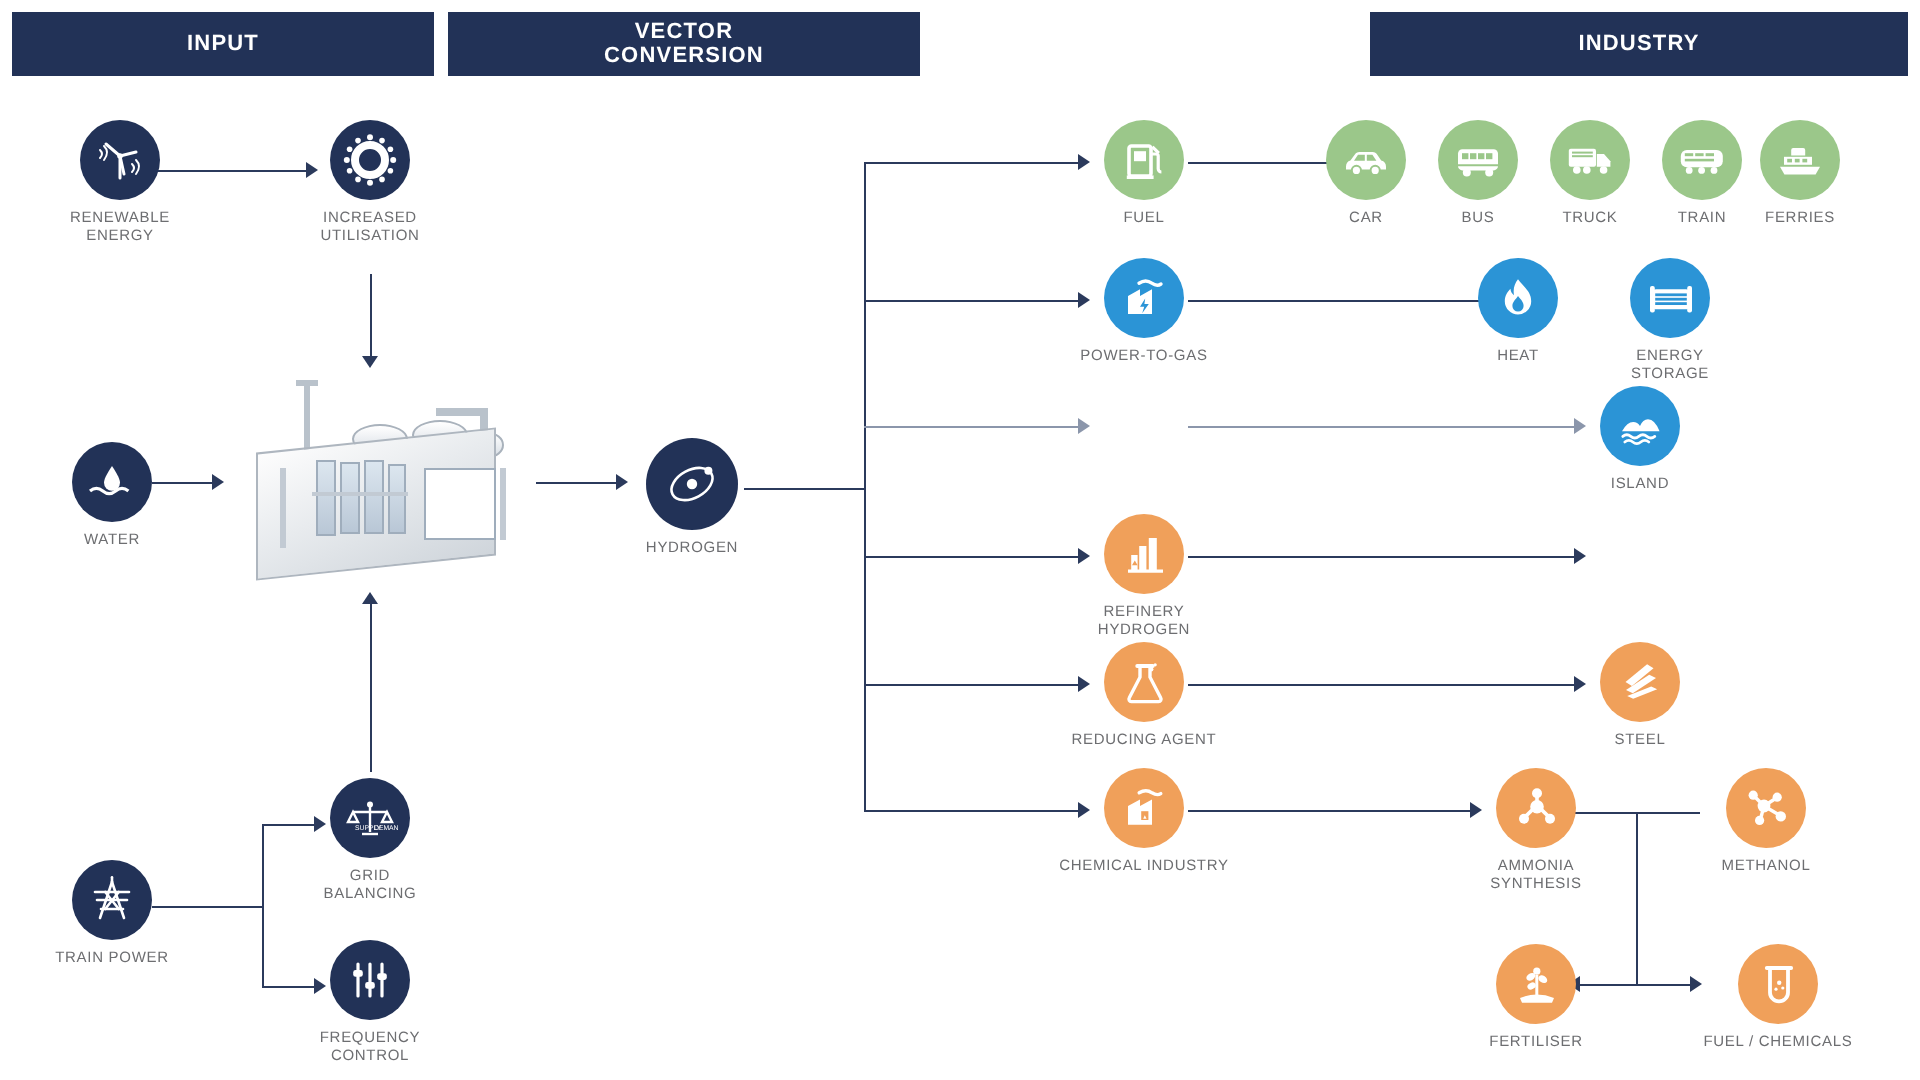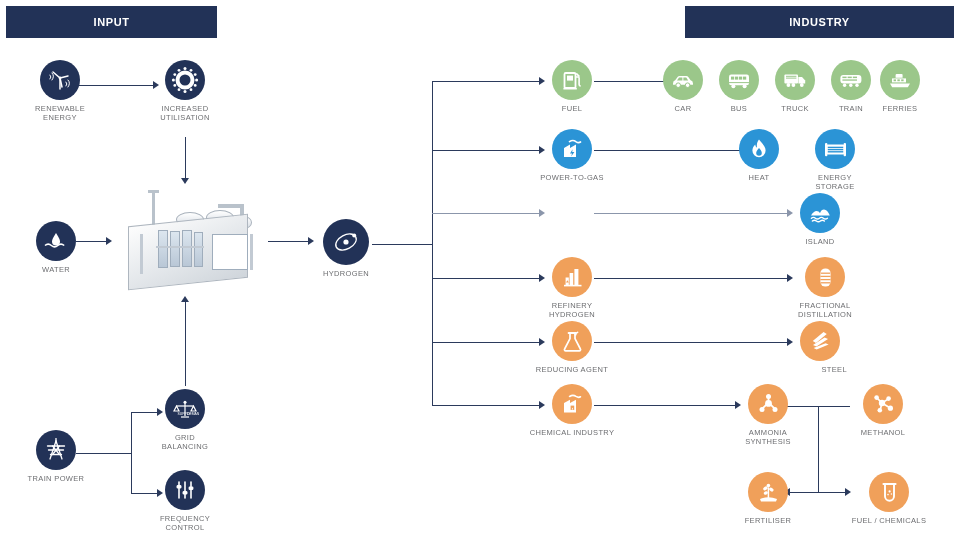--- a/index.html
+++ b/index.html
@@ -66,20 +66,24 @@
   }
   .ely .pipe{position:absolute;background:#b9c2cb;}
 </style>
 </head>
 <body>
 
 <div id="stage">
 
   <div class="hdr" style="left:6px;top:6px;width:211px;">
     <span>INPUT</span>
+  </div>
+  <div class="hdr" style="left:224px;top:6px;width:236px;">
+    <span>VECTOR
+CONVERSION</span>
   </div>
   <div class="hdr" style="left:685px;top:6px;width:269px;">
     <span>INDUSTRY</span>
   </div>
 
   <div class="ln lh" style="left:78px;top:85px;width:76px;"></div>
   <div class="ar r" style="left:153px;top:81px;"></div>
 
   <div class="ln lv" style="left:185px;top:137px;height:42px;"></div>
   <div class="ar d" style="left:181px;top:178px;"></div>
@@ -466,37 +470,22 @@
         <path d="M3 14.6 q2.6 -4.6 5.6 -4.6 q2.2 0 3.4 2 q1.4 -3.4 4 -3.4 q3.4 0 5.8 6 Z" fill="#fff"></path>
         <g stroke="#fff" stroke-width="1.4" stroke-linecap="round" fill="none">
           <path d="M3.4 17.2 q2 -1.6 4 0 t4 0 t4 0 t4 0"></path>
           <path d="M4.4 20 q2 -1.6 4 0 t4 0 t4 0"></path>
         </g>
       </svg>
     </div>
     <div class="lbl">ISLAND</div>
   </div>
 
-  <div class="node" style="left:790px;top:257px;width:70px;">
-    <div class="disc" style="background:#F0A05A;">
-      <svg width="25" height="25" viewBox="0 0 25 25">
-        <rect x="7.4" y="3.4" width="10.2" height="18.2" rx="5" fill="#fff"></rect>
-        <g stroke="#F0A05A" stroke-width="1.3">
-          <path d="M7.8 8.2 h9.4"></path>
-            <path d="M7.4 11.4 h10.2"></path>
-          <path d="M7.4 14.6 h10.2"></path>
-            <path d="M7.8 17.8 h9.4"></path>
-        </g>
-      </svg>
-    </div>
-    <div class="lbl">FRACTIONAL
-DISTILLATION</div>
-  </div>
-
-  <div class="node" style="left:793px;top:321px;width:54px;text-align:right;">
+
+  <div class="node" style="left:793px;top:321px;width:54px;">
     <div class="disc" style="background:#F0A05A;">
       <svg width="25" height="25" viewBox="0 0 25 25">
         <g fill="#fff">
           <path d="M14.6 2.8 l3.4 1.6 l-9.8 10 l-3.4 -1.6 Z" transform="rotate(6 12 12)"></path>
           <path d="M16.6 8.4 l3.4 1.6 l-11.6 7.6 l-3.4 -1.6 Z"></path>
           <path d="M17.6 14.2 l3 1.4 l-12 4.8 l-3 -1.4 Z"></path>
         </g>
       </svg>
     </div>
     <div class="lbl">STEEL</div>

